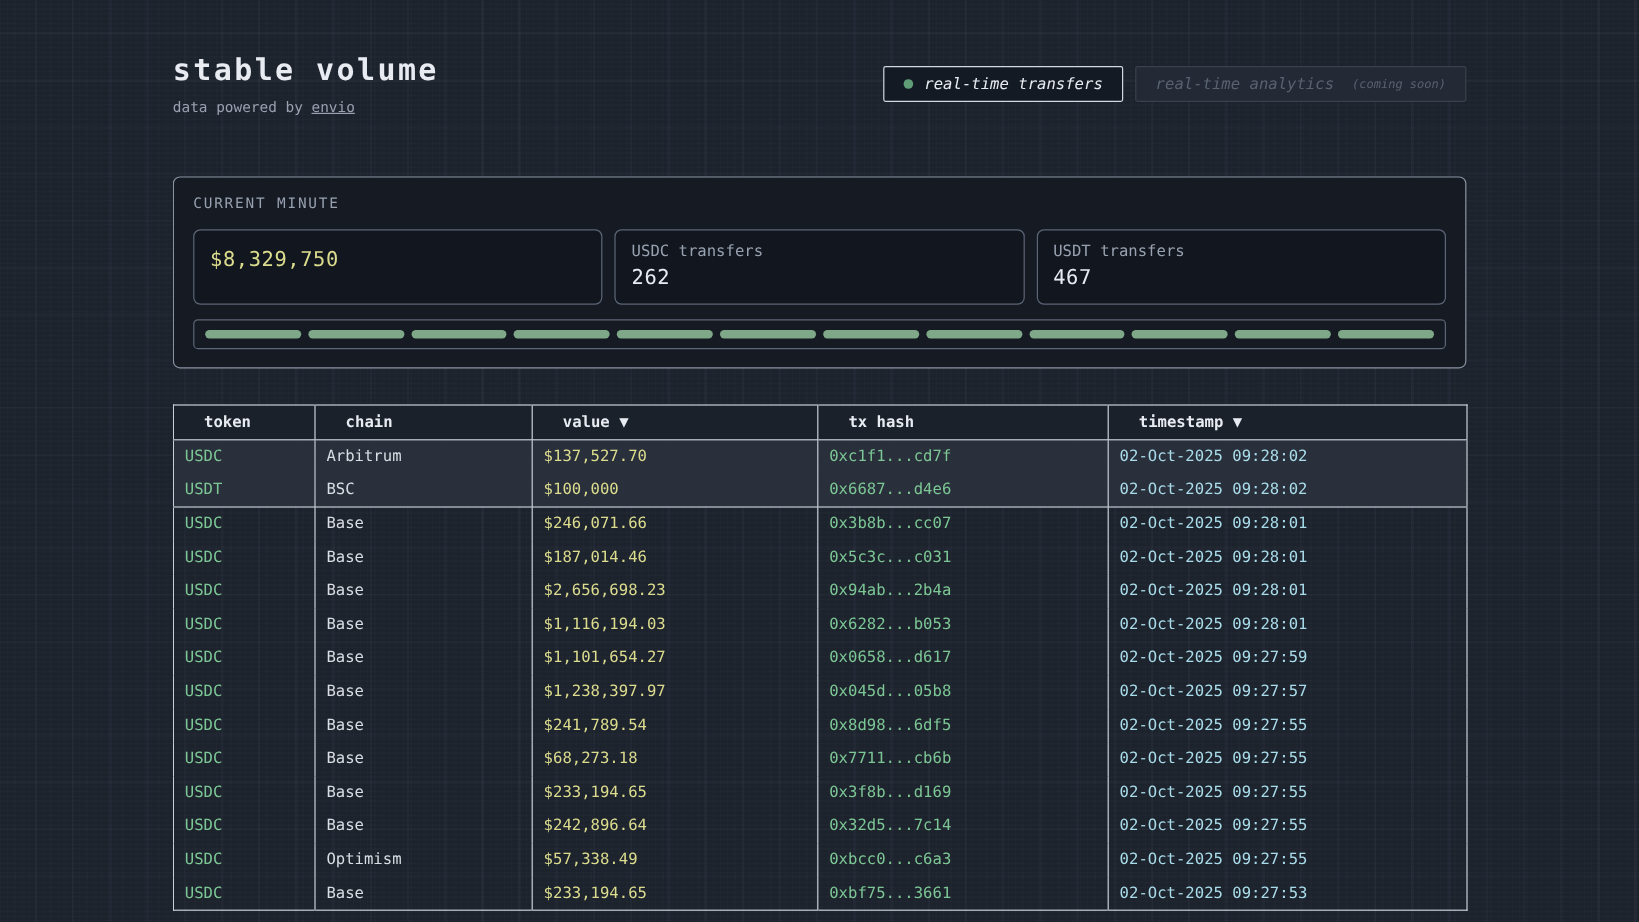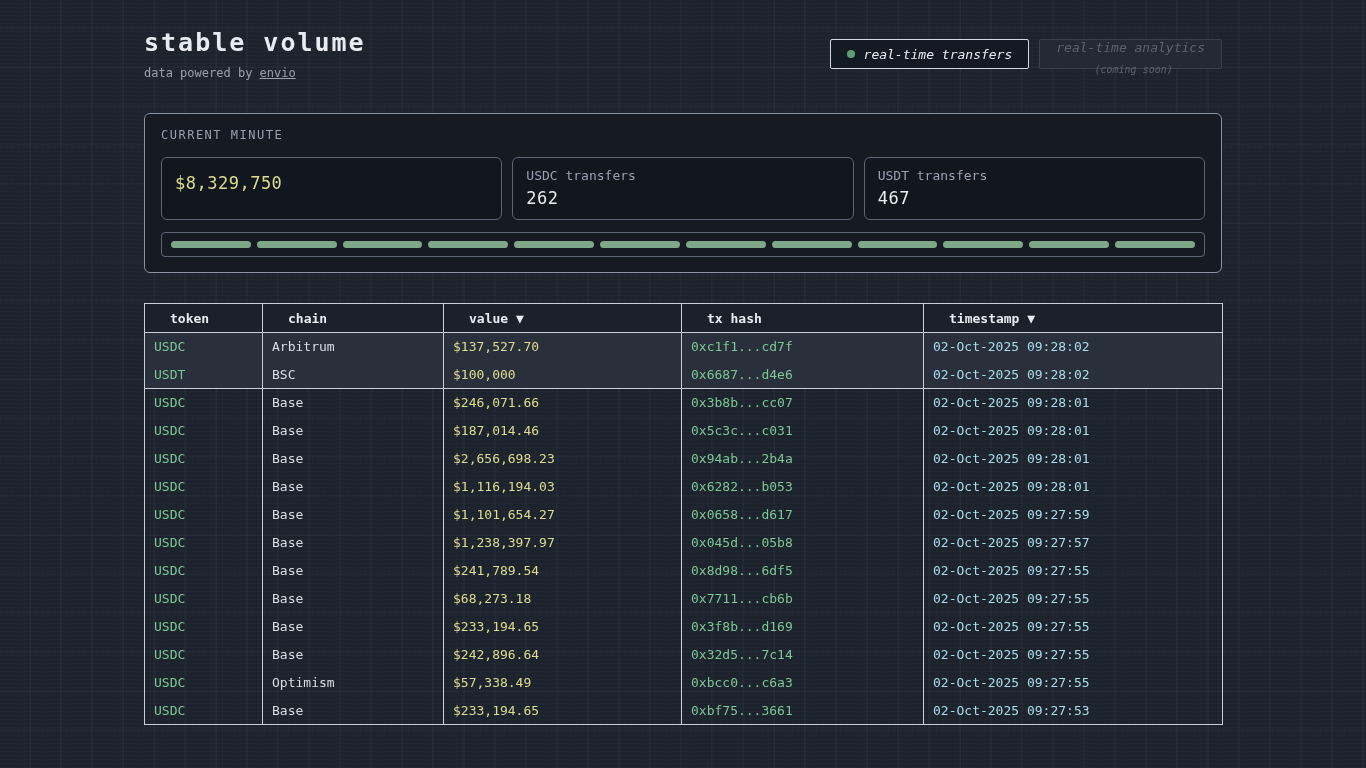--- a/index.html
+++ b/index.html
@@ -32,35 +32,35 @@
     content:"";position:fixed;inset:0;pointer-events:none;z-index:0;
     background-image:
       repeating-linear-gradient(0deg, rgba(255,255,255,0.016) 0 1px, transparent 1px 4px),
       repeating-linear-gradient(90deg, rgba(255,255,255,0.010) 0 1px, transparent 1px 6px),
       repeating-linear-gradient(90deg, transparent 0 29px, rgba(140,160,190,0.045) 29px 31px),
       repeating-linear-gradient(0deg, transparent 0 37px, rgba(140,160,190,0.03) 37px 39px);
   }
   .container{position:relative;z-index:1;width:1078px;margin:0 auto 0 144px;}
 
   
-  .topbar{display:flex;justify-content:space-between;align-items:flex-start;padding-top:28px;}
+  .topbar{display:flex;justify-content:space-between;align-items:flex-start;padding-top:44px;}
   .brand h1{font-size:25px;font-weight:bold;letter-spacing:2px;color:var(--white);}
   .subtitle{margin-top:9px;font-size:12px;color:var(--muted);}
   .subtitle a{color:var(--muted);text-decoration:underline;cursor:pointer;}
   .tabs{display:flex;gap:10px;margin-top:11px;}
   .tab{display:flex;align-items:center;gap:9px;height:30px;padding:0 16px;
        font-family:inherit;font-size:13px;cursor:pointer;border-radius:2px;font-style:italic;}
   .tab-active{background:#141a23;border:1px solid #d3d8e0;color:var(--white);}
   .dot{width:8px;height:8px;border-radius:50%;background:var(--dot-green);display:inline-block;}
-  .tab-disabled{background:#232935;border:1px solid var(--dim-border);color:var(--dim);cursor:default;flex-direction:column;}
+  .tab-disabled{background:#232935;border:1px solid var(--dim-border);color:var(--dim);cursor:default;}
   .tab-disabled .badge{font-size:10px;color:var(--dim);margin-left:6px;}
 
   
   .stats-card{
-    margin-top:33px;background:var(--card-bg);
+    margin-top:51px;background:var(--card-bg);
     border:1px solid var(--card-border);border-radius:6px;
     padding:14px 16px 15px 16px;
   }
   .stats-top{display:flex;justify-content:space-between;align-items:flex-start;}
   .small-label{font-size:12px;letter-spacing:1.5px;color:var(--muted);}
   .big-line{margin-top:9px;display:flex;align-items:baseline;gap:9px;}
   .big-num{font-size:22px;font-weight:bold;letter-spacing:1px;color:var(--white);}
   .rate{font-size:13px;color:var(--muted);letter-spacing:1px;}
   .clock-block{text-align:right;}
   .clock-time{margin-top:8px;font-size:22px;letter-spacing:2px;color:var(--time-cyan);}

